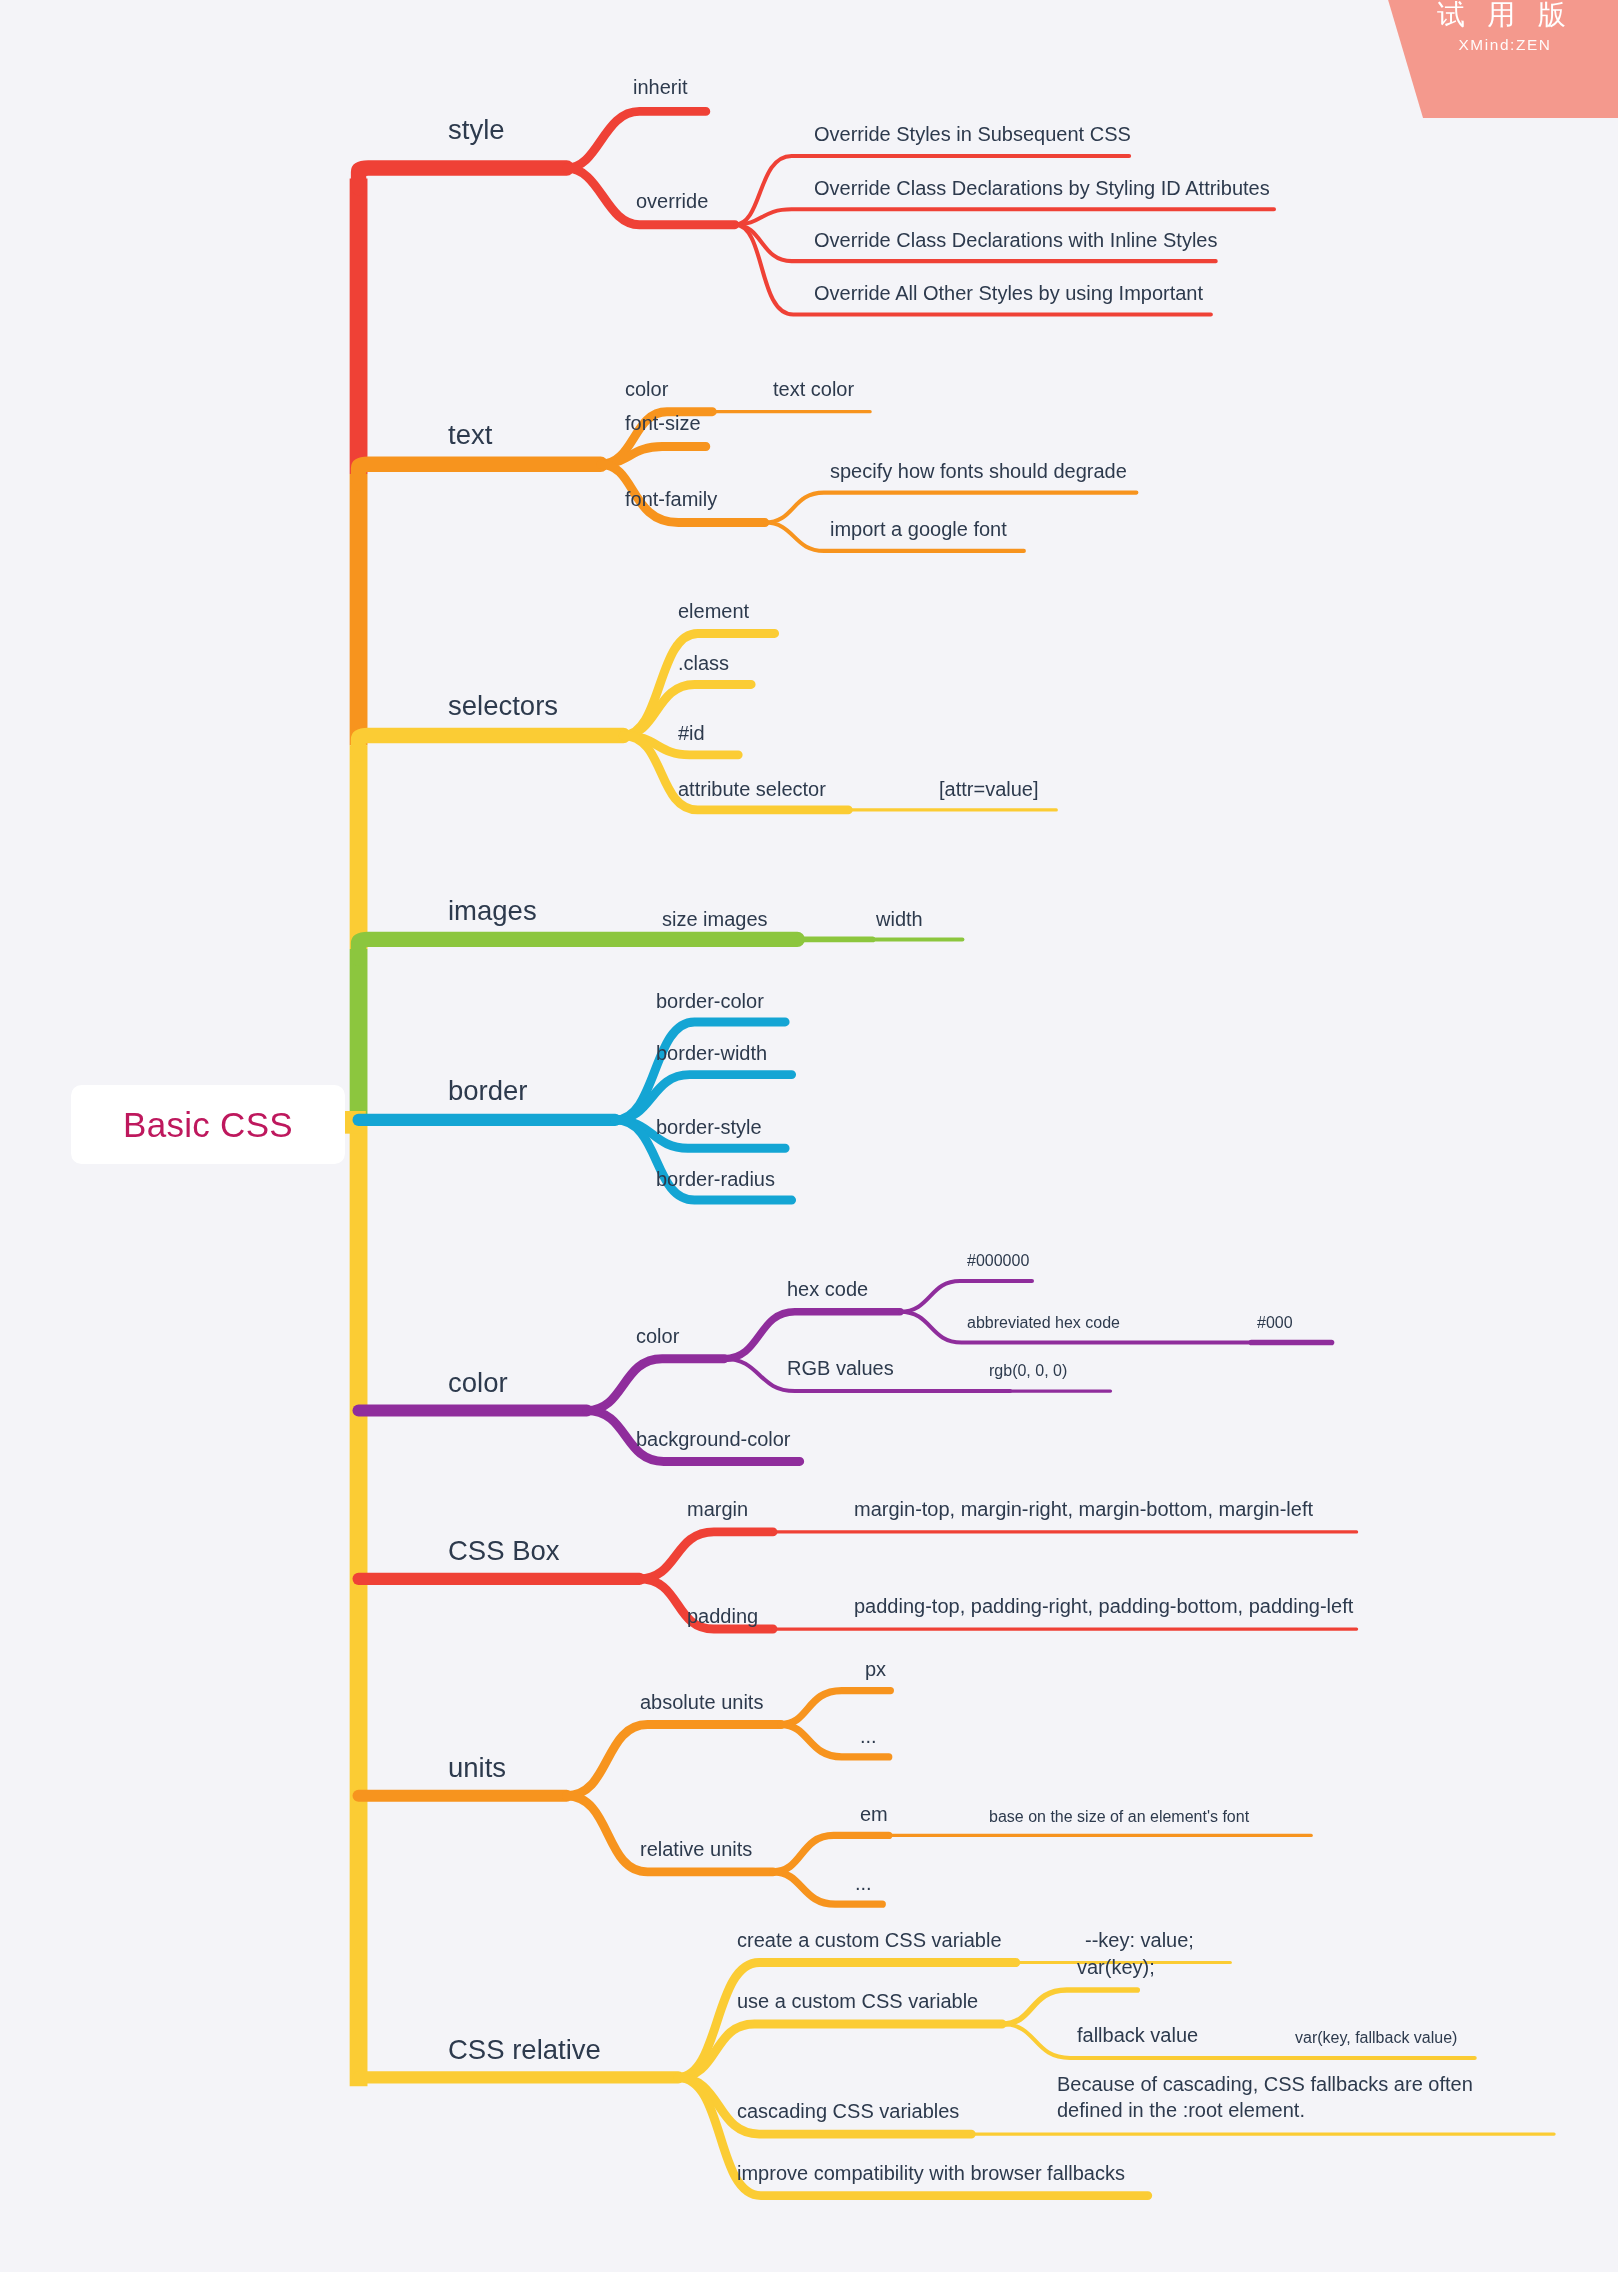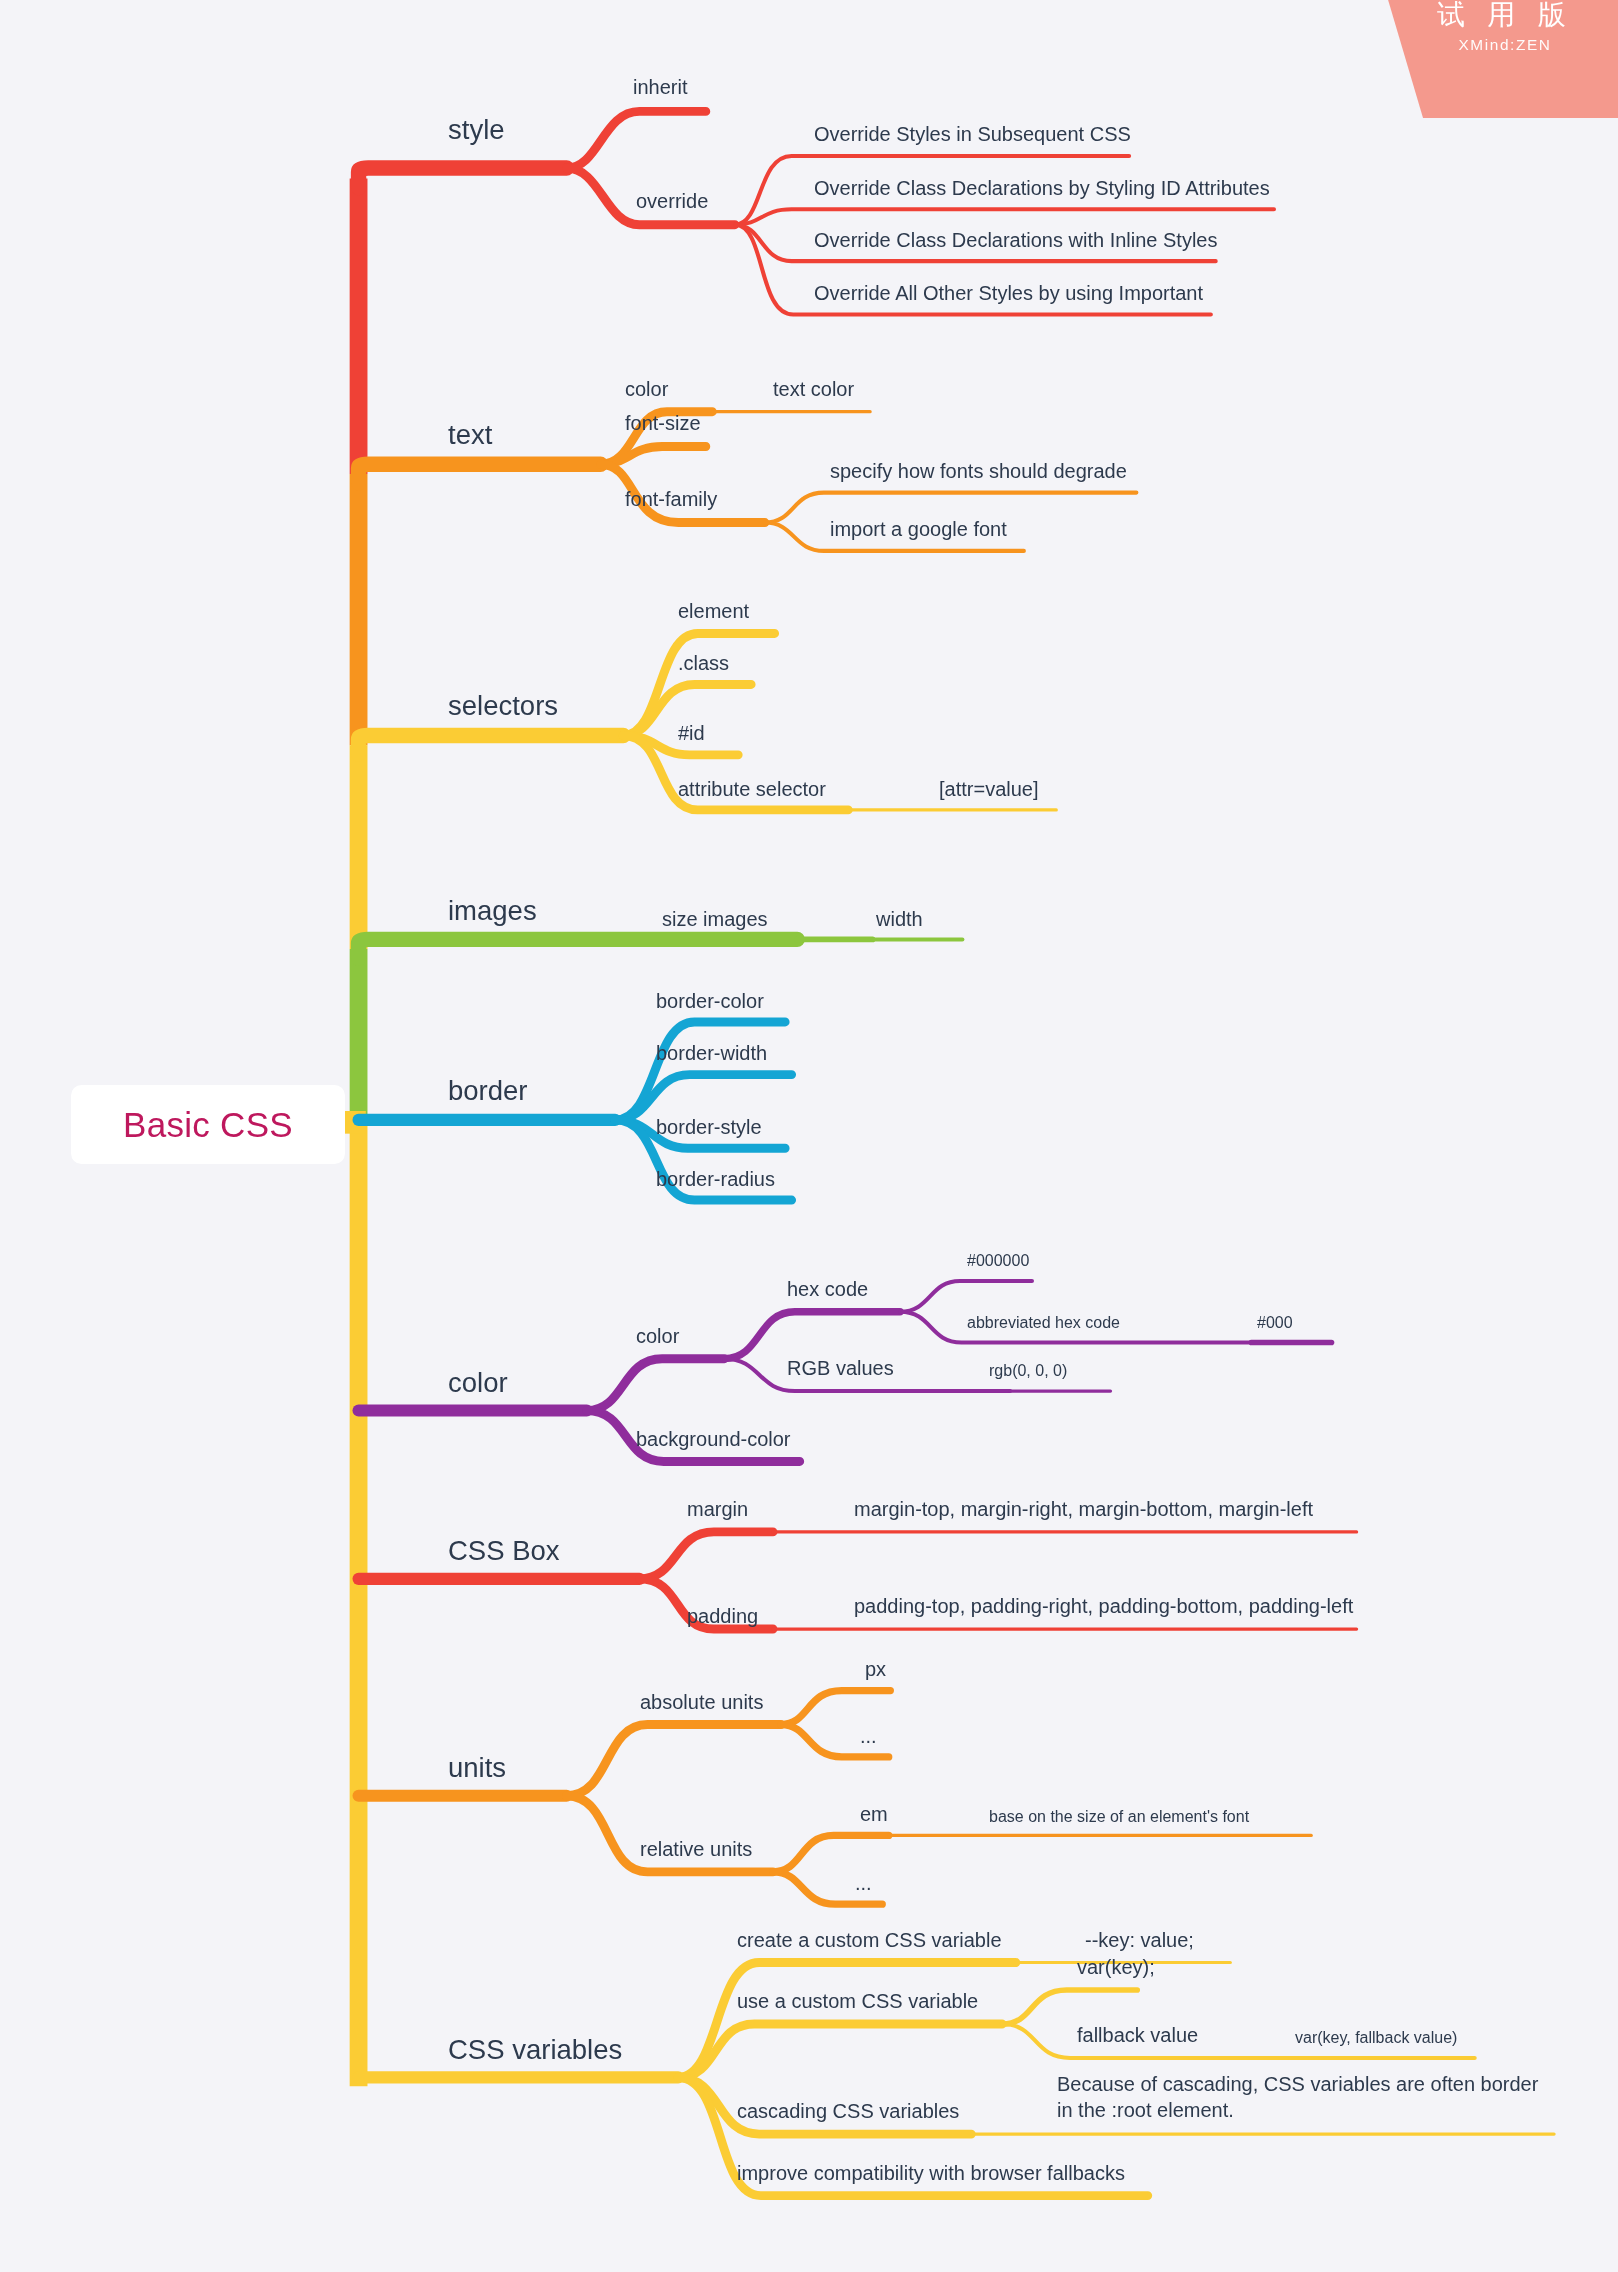--- a/index.html
+++ b/index.html
@@ -267,23 +267,23 @@
 
 <div class="lbl lvl1" style="left:448px; top:1786px;">units</div>
 <div class="lbl lvl2" style="left:640px; top:1715px;">absolute units</div>
 <div class="lbl lvl3" style="left:865px; top:1682px;">px</div>
 <div class="lbl lvl3" style="left:860px; top:1749px;">...</div>
 <div class="lbl lvl2" style="left:640px; top:1862px;">relative units</div>
 <div class="lbl lvl3" style="left:860px; top:1827px;">em</div>
 <div class="lbl lvl4" style="left:989px; top:1827px;">base on the size of an element's font</div>
 <div class="lbl lvl3" style="left:855px; top:1896px;">...</div>
 
-<div class="lbl lvl1" style="left:448px; top:2068px;">CSS variables</div>
+<div class="lbl lvl1" style="left:448px; top:2068px;">CSS relative</div>
 <div class="lbl lvl2" style="left:737px; top:1953px;">create a custom CSS variable</div>
 <div class="lbl lvl3" style="left:1085px; top:1953px;">--key: value;</div>
 <div class="lbl lvl2" style="left:737px; top:2014px;">use a custom CSS variable</div>
 <div class="lbl lvl3" style="left:1077px; top:1980px;">var(key);</div>
 <div class="lbl lvl3" style="left:1077px; top:2048px;">fallback value</div>
 <div class="lbl lvl4" style="left:1295px; top:2048px;">var(key, fallback value)</div>
 <div class="lbl lvl2" style="left:737px; top:2124px;">cascading CSS variables</div>
-<div class="lbl lvl3 wrap" style="left:1057px; top:2124px; width:486px;">Because of cascading, CSS variables are often border in the :root element.</div>
+<div class="lbl lvl3 wrap" style="left:1057px; top:2124px; width:486px;">Because of cascading, CSS fallbacks are often defined in the :root element.</div>
 <div class="lbl lvl2" style="left:737px; top:2186px;">improve compatibility with browser fallbacks</div>
 
 
 </body></html>

